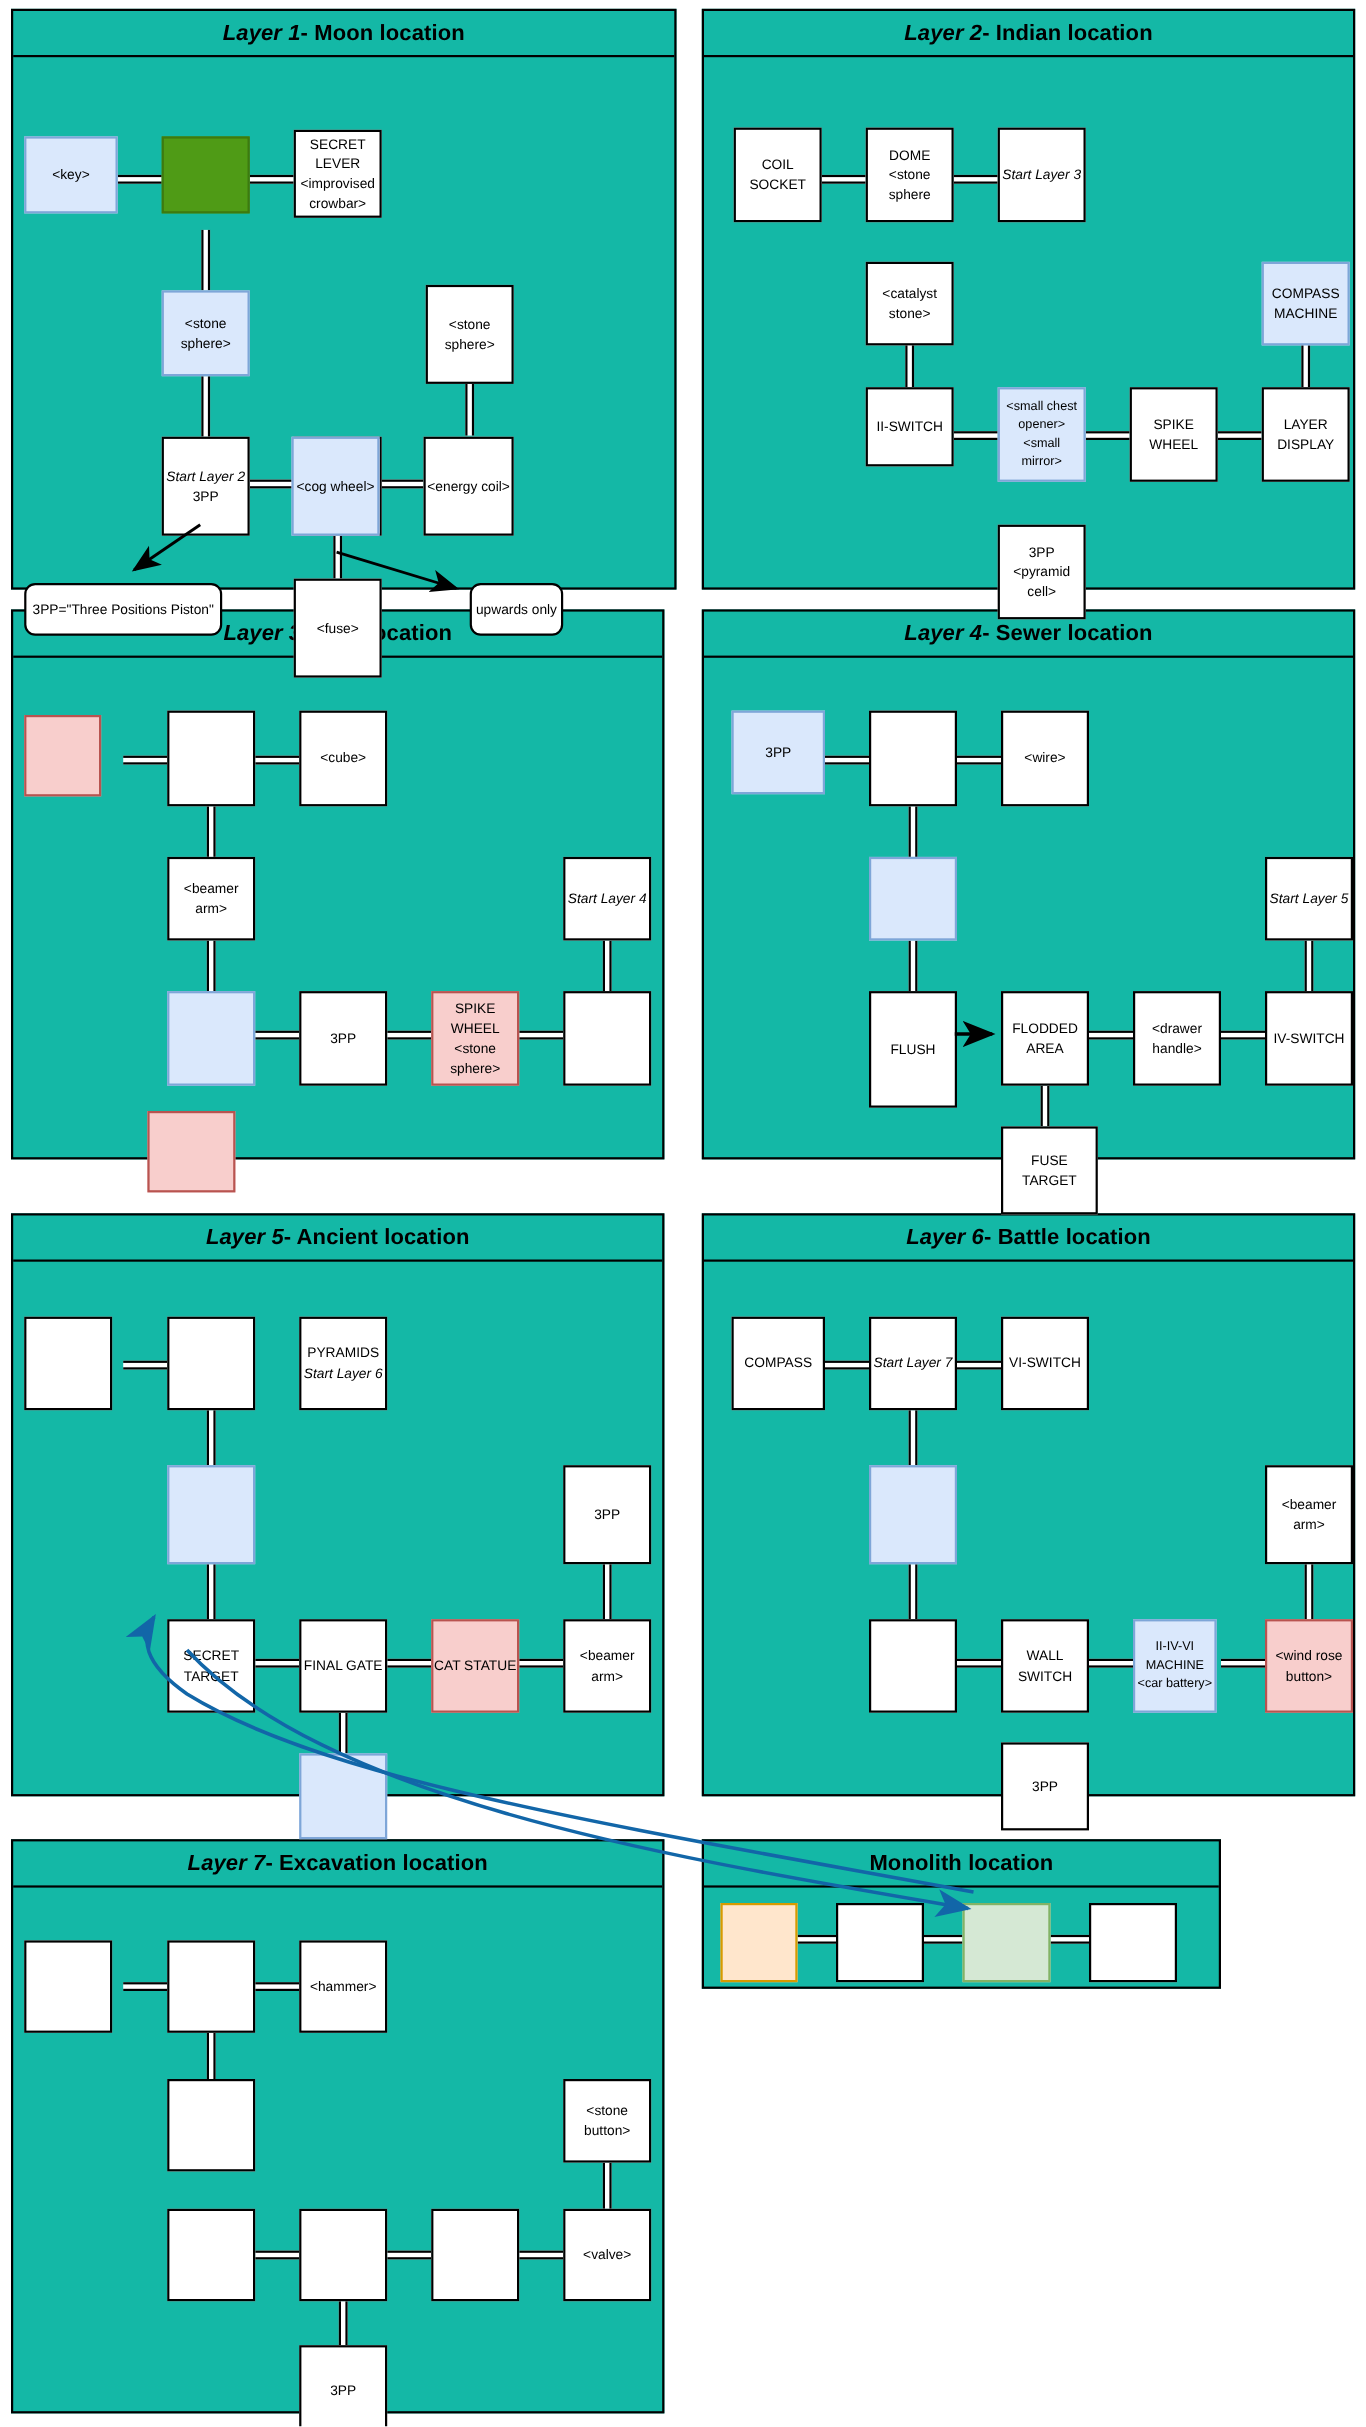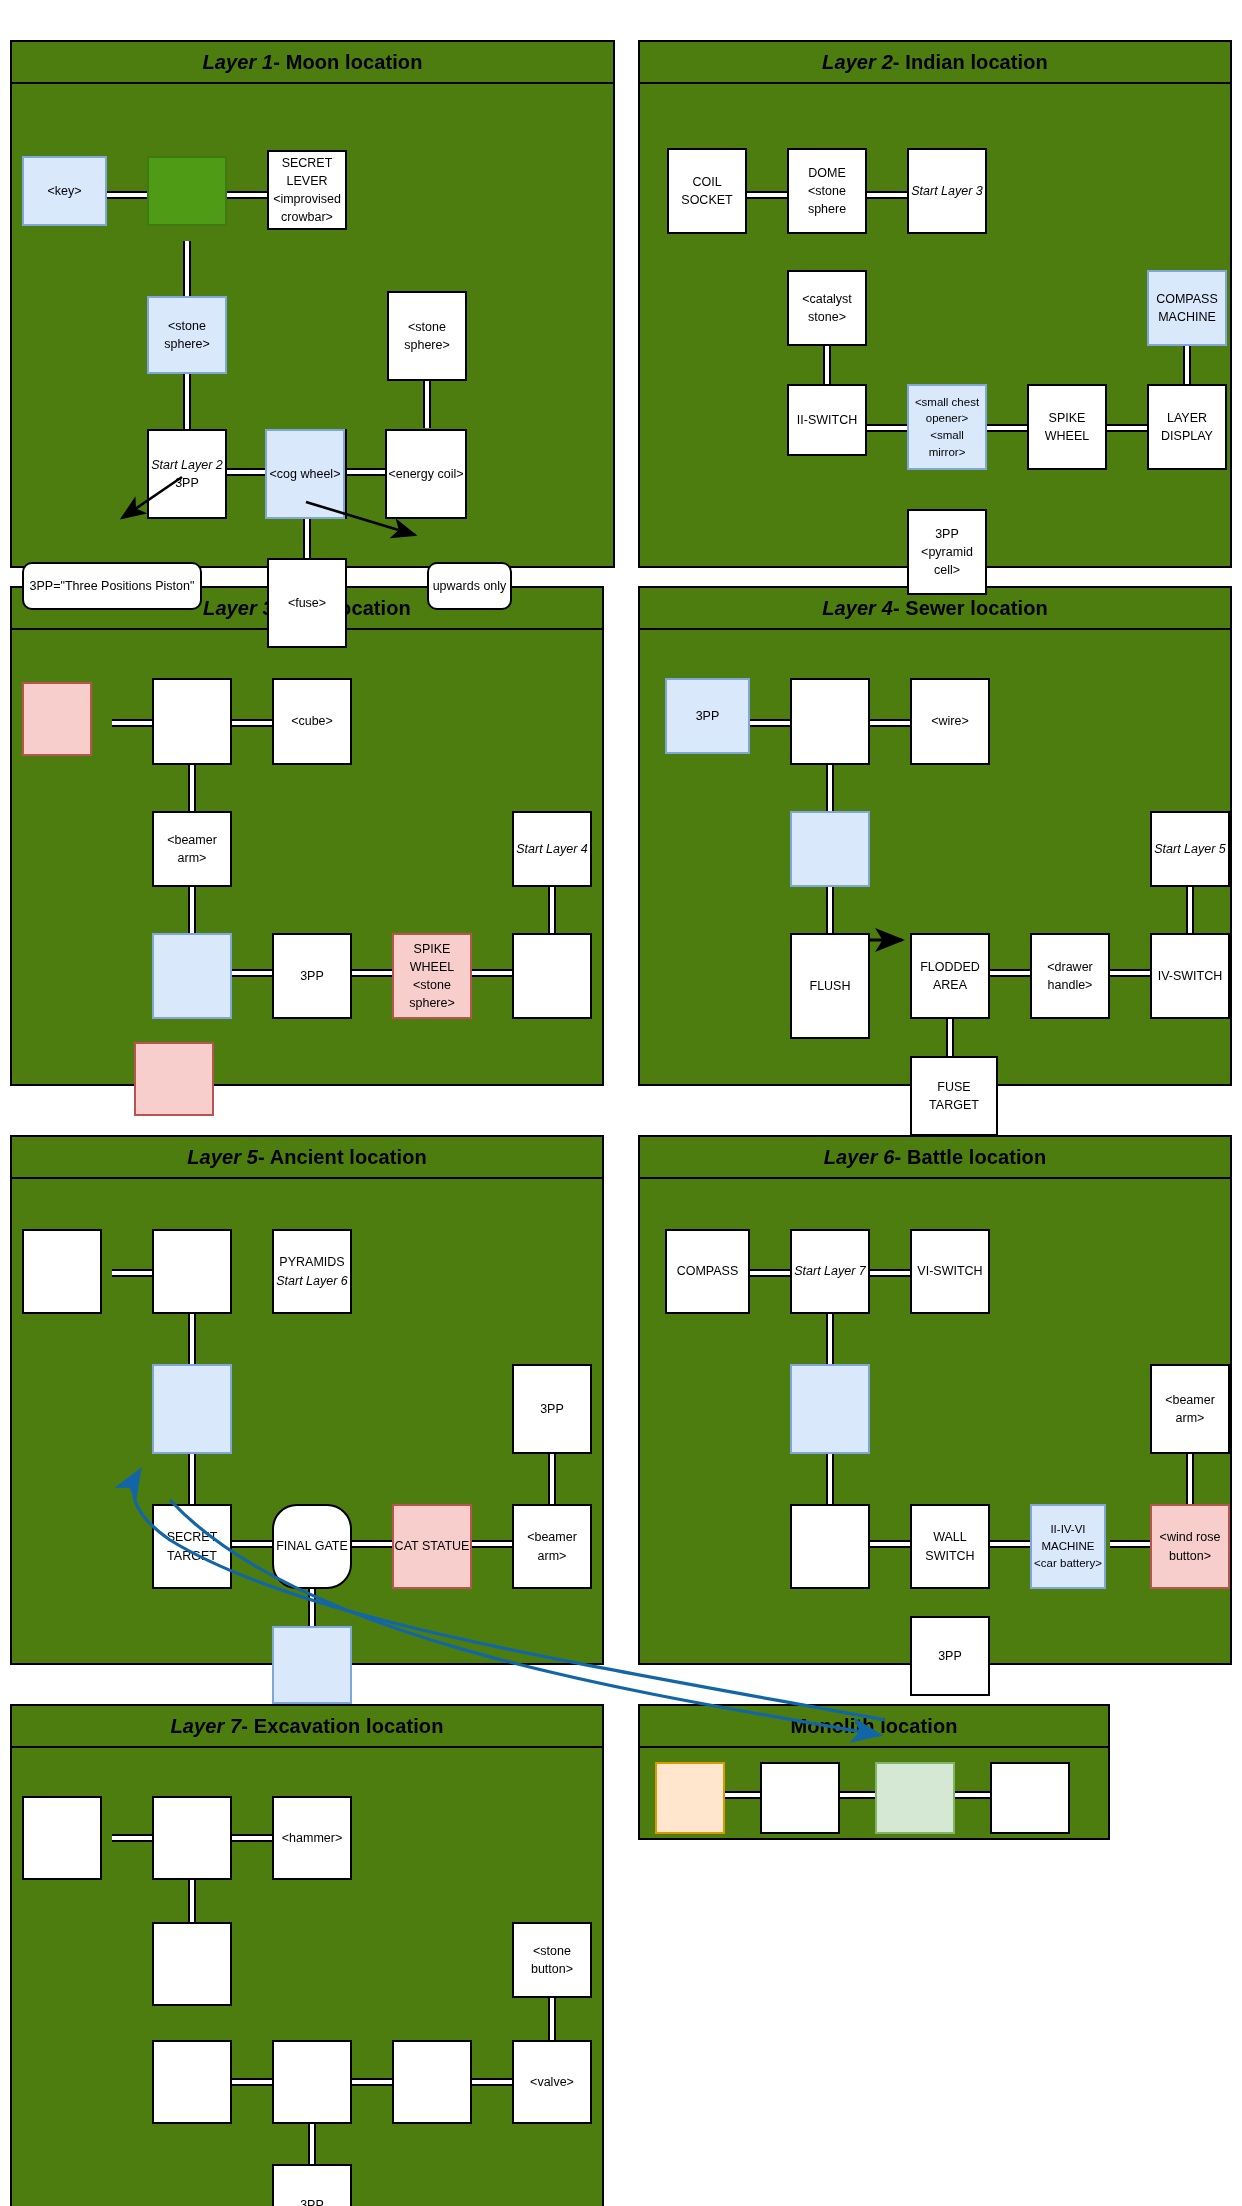--- a/index.html
+++ b/index.html
@@ -1,19 +1,19 @@
 <!DOCTYPE html>
 <html><head>
 <meta charset="utf-8">
 <style>
   html,body{margin:0;padding:0;background:#fff;}
   body{font-family:"Liberation Sans", sans-serif;}
   #root{position:relative;width:1242px;height:2206px;overflow:hidden;background:#fff;}
 
-  .panel{position:absolute;border:2.5px solid #000;background:#4d7c0f;box-sizing:border-box;margin-top:32px;}
+  .panel{position:absolute;border:2.5px solid #000;background:#14b8a6;box-sizing:border-box;}
   .panel-title{position:absolute;left:0;top:0;width:100%;height:42px;
     border-bottom:2.5px solid #000;box-sizing:border-box;
     display:flex;align-items:center;justify-content:center;
     font-size:20px;font-weight:bold;color:#000;letter-spacing:.1px;}
   .panel-title .it{font-style:italic;}
   .panel-body{position:absolute;left:0;top:42px;right:0;bottom:0;}
 
   .node{position:absolute;box-sizing:border-box;border:2.5px solid #000;background:#fff;
     display:flex;flex-direction:column;align-items:center;justify-content:center;
     font-size:12.5px;line-height:1.45;color:#000;text-align:center;z-index:3;}
@@ -271,21 +271,21 @@
         <span class="ln it">Start Layer 6</span>
       </div>
       <div class="node blue" style="left:140px;top:185px;width:80px;height:90px;"></div>
       <div class="node" style="left:500px;top:185px;width:80px;height:90px;">
         <span class="ln">3PP</span>
       </div>
       <div class="node" style="left:140px;top:325px;width:80px;height:85px;">
         <span class="ln">SECRET</span>
         <span class="ln">TARGET</span>
       </div>
-      <div class="node" style="left:260px;top:325px;width:80px;height:85px;border-radius:25px;">
+      <div class="node" style="left:260px;top:325px;width:80px;height:85px;">
         <span class="ln">FINAL GATE</span>
       </div>
       <div class="node red" style="left:380px;top:325px;width:80px;height:85px;">
         <span class="ln">CAT STATUE</span>
       </div>
       <div class="node" style="left:500px;top:325px;width:80px;height:85px;">
         <span class="ln">&lt;beamer</span>
         <span class="ln">arm&gt;</span>
       </div>
       <div class="node blue" style="left:260px;top:447px;width:80px;height:78px;"></div>

